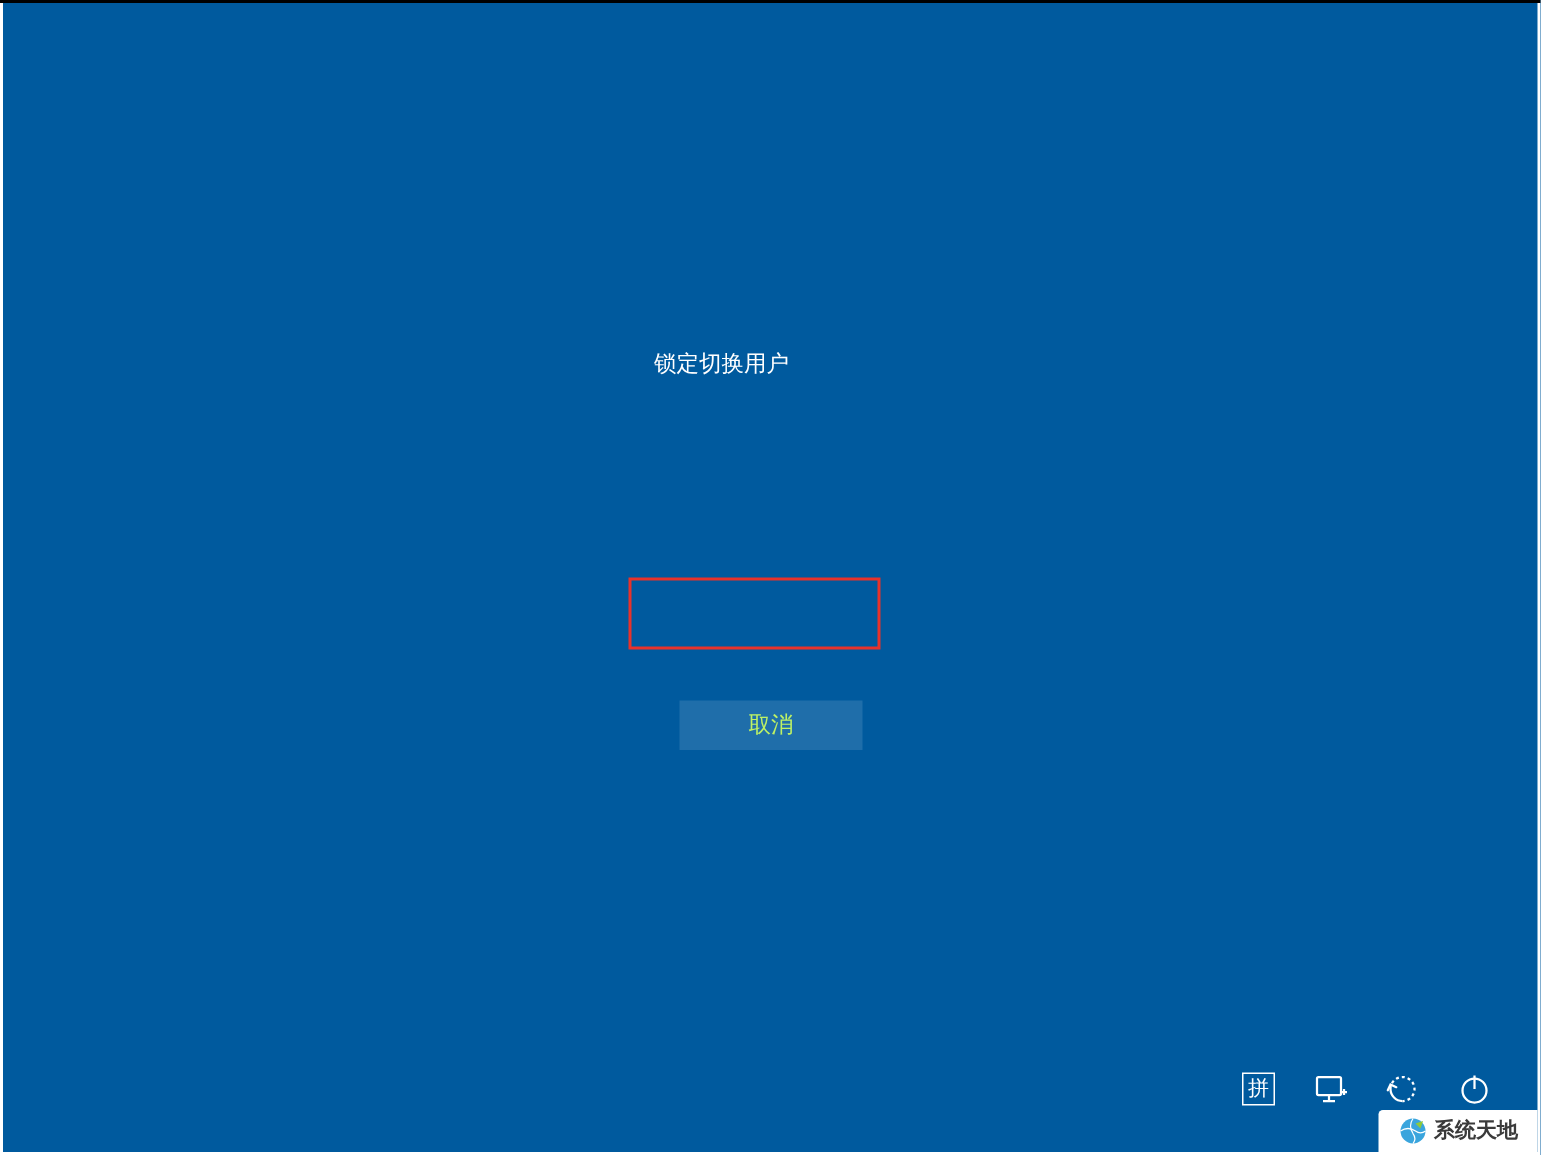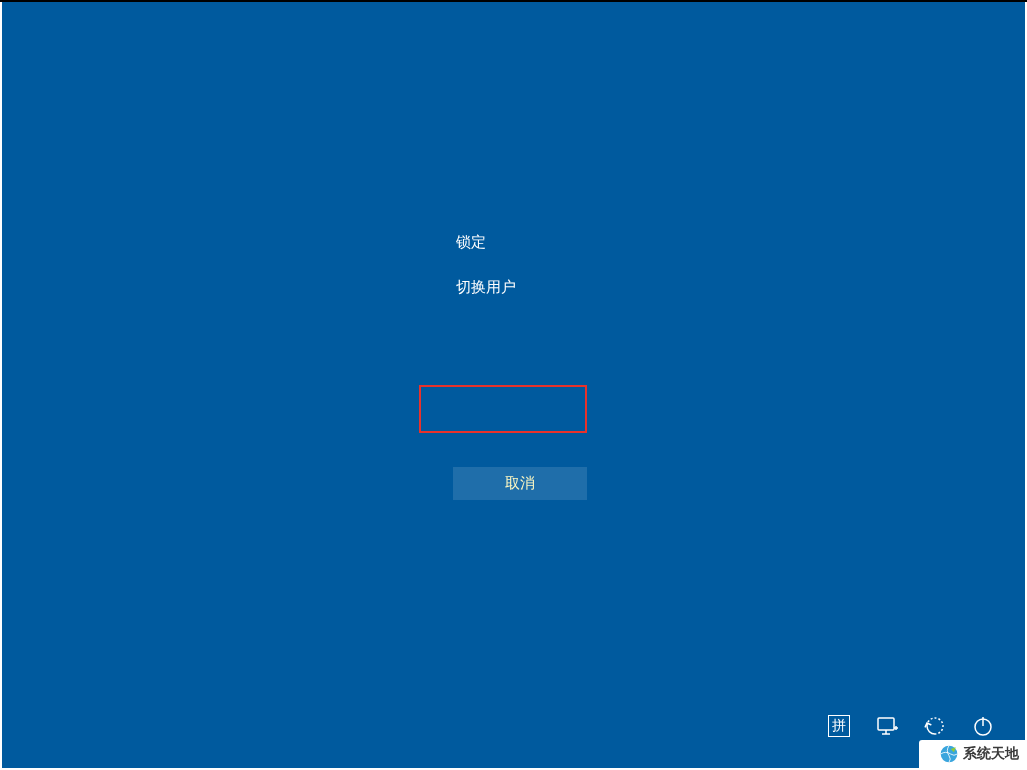--- a/index.html
+++ b/index.html
@@ -19,23 +19,23 @@
       position: absolute;
       top: 2px;
       left: 2px;
       right: 2px;
       bottom: 2px;
       background: #005a9e;
     }
     .menu-container {
       position: absolute;
       top: 218px;
-      left: 454px;
+      left: 434px;
       display: flex;
-      flex-direction: column;
+      flex-direction: row;
     }
     .menu-item {
       color: #ffffff;
       font-size: 15px;
       font-weight: 400;
       padding: 13px 0;
       cursor: pointer;
       white-space: nowrap;
     }
     .highlight-box {
@@ -44,24 +44,24 @@
       left: 417px;
       width: 168px;
       height: 48px;
       border: 2px solid #e8322b;
       pointer-events: none;
     }
     .cancel-button {
       position: absolute;
       top: 465px;
       left: 451px;
-      width: 134px;
+      width: 122px;
       height: 33px;
       background: #1f6eaa;
-      color: #fef9c3;
+      color: #bef264;
       font-size: 15px;
       display: flex;
       align-items: center;
       justify-content: center;
       cursor: pointer;
       border: none;
       font-family: inherit;
     }
     .tray {
       position: absolute;
@@ -101,22 +101,23 @@
     .watermark {
       position: absolute;
       bottom: 0;
       right: 0;
       width: 106px;
       height: 28px;
       background: #ffffff;
       border-radius: 3px 0 0 0;
       display: flex;
       align-items: center;
-      padding: 2px 20px;
+      padding: 2px 4px;
       gap: 4px;
+      justify-content: center;
     }
     .watermark-globe {
       width: 20px;
       height: 20px;
       position: relative;
       flex-shrink: 0;
     }
     .watermark-text {
       font-size: 14px;
       font-weight: bold;

